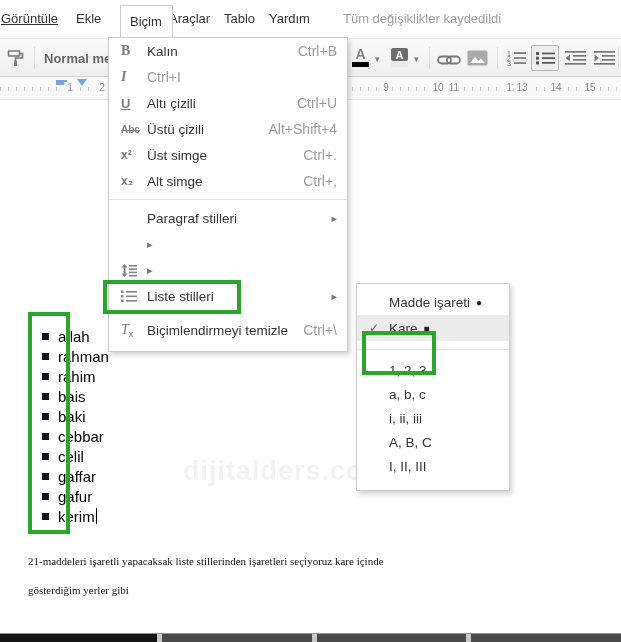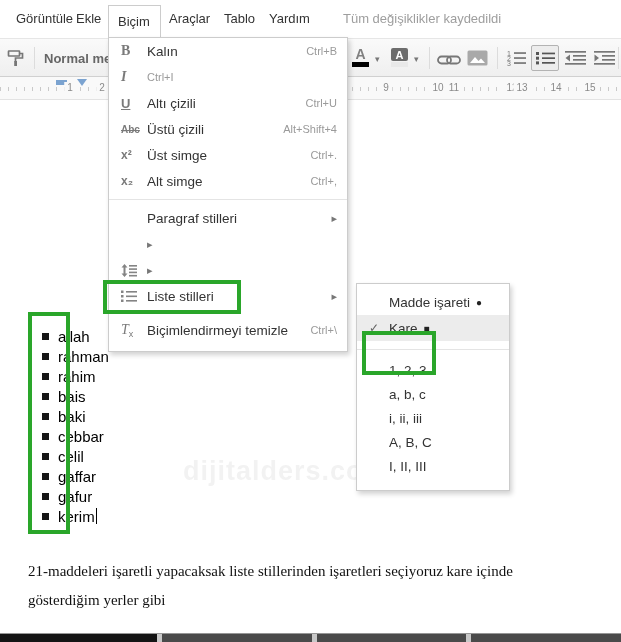--- a/index.html
+++ b/index.html
@@ -44,29 +44,29 @@
   .ruler-tri{position:absolute;left:77px;top:2px;width:0;height:0;
     border-left:5px solid transparent;border-right:5px solid transparent;border-top:7px solid #7ba3d0;}
   
   .doc-list{position:absolute;left:42px;top:326px;z-index:1;}
   .doc-row{height:20px;display:flex;align-items:center;font-size:15px;color:#000;}
   .doc-square{width:7px;height:7px;background:#151515;margin-right:9px;flex:0 0 auto;}
   .text-cursor{display:inline-block;width:1px;height:16px;background:#000;margin-left:1px;vertical-align:-3px;}
   .watermark{position:absolute;left:183px;top:456px;font-size:27px;font-weight:bold;letter-spacing:1px;
     color:rgba(40,40,40,0.06);z-index:0;}
   .caption{position:absolute;left:28px;top:547px;width:575px;font-family:"Liberation Serif",serif;
-    font-size:15px;color:#111;line-height:29px;z-index:1;margin-top:10px;}
+    font-size:11px;color:#111;line-height:29px;z-index:1;}
   
   .menu-panel{position:absolute;left:108px;top:37px;width:240px;box-sizing:border-box;background:#fff;
     border:1px solid #ccc;box-shadow:2px 3px 5px rgba(0,0,0,0.18);z-index:30;padding:0 0 8px 0;}
   .menu-item{height:26px;display:flex;align-items:center;padding:0 10px 0 12px;font-size:13.5px;color:#333;cursor:default;}
   .menu-item.mi-last{margin-top:8px;}
   .mi-icon{width:26px;flex:0 0 auto;color:#7a7a7a;display:flex;align-items:center;}
   .mi-label{flex:1;white-space:nowrap;}
-  .mi-shortcut{color:#9a9a9a;font-size:11px;white-space:nowrap;}
+  .mi-shortcut{color:#9a9a9a;font-size:14px;white-space:nowrap;}
   .mi-arrow{color:#777;font-size:11px;}
   .menu-sep{height:1px;background:#e4e4e4;margin:5px 0;}
   .g-b{font-weight:bold;font-family:"Liberation Serif",serif;font-size:14px;}
   .g-i{font-style:italic;font-family:"Liberation Serif",serif;font-size:14px;font-weight:bold;}
   .g-u{text-decoration:underline;font-size:13px;font-weight:bold;}
   .g-s{text-decoration:line-through;font-size:10px;font-weight:bold;}
   .g-x{font-size:12px;font-weight:bold;}
   .g-ct{font-style:italic;font-family:"Liberation Serif",serif;font-size:14px;}
   .g-cx{font-size:9px;position:relative;top:4px;}
   
@@ -88,23 +88,23 @@
   .bottom-bar{position:absolute;left:0;top:633px;width:621px;height:9px;background:#c8c8c8;
     border-top:1px solid #969696;display:flex;gap:5px;z-index:6;}
   .bb-seg{background:#4a4a4a;flex:1;}
   .bb-seg.first{background:#141414;flex:0 0 157px;}
 </style>
 </head>
 <body>
 
 <div class="menubar">
   <div>
-      <div class="mb-item" style="left: 16px;">Görüntüle</div>
+      <div class="mb-item" style="left: 1px; text-decoration: underline;">Görüntüle</div>
       <div class="mb-item" style="left: 76px;">Ekle</div>
-      <div class="mb-item open" style="left: 108px; padding-left: 9px;">Biçim</div>
+      <div class="mb-item open" style="left: 120px; padding-left: 9px;">Biçim</div>
       <div class="mb-item" style="left: 169px;">Araçlar</div>
       <div class="mb-item" style="left: 224px;">Tablo</div>
       <div class="mb-item" style="left: 269px;">Yardım</div>
     </div>
   <span class="mb-status">Tüm değişiklikler kaydedildi</span>
 </div>
 
 <div class="toolbar">
   <div class="tb-abs" style="left:6px;top:9px;">
     <svg width="20" height="20" viewBox="0 0 20 20">

